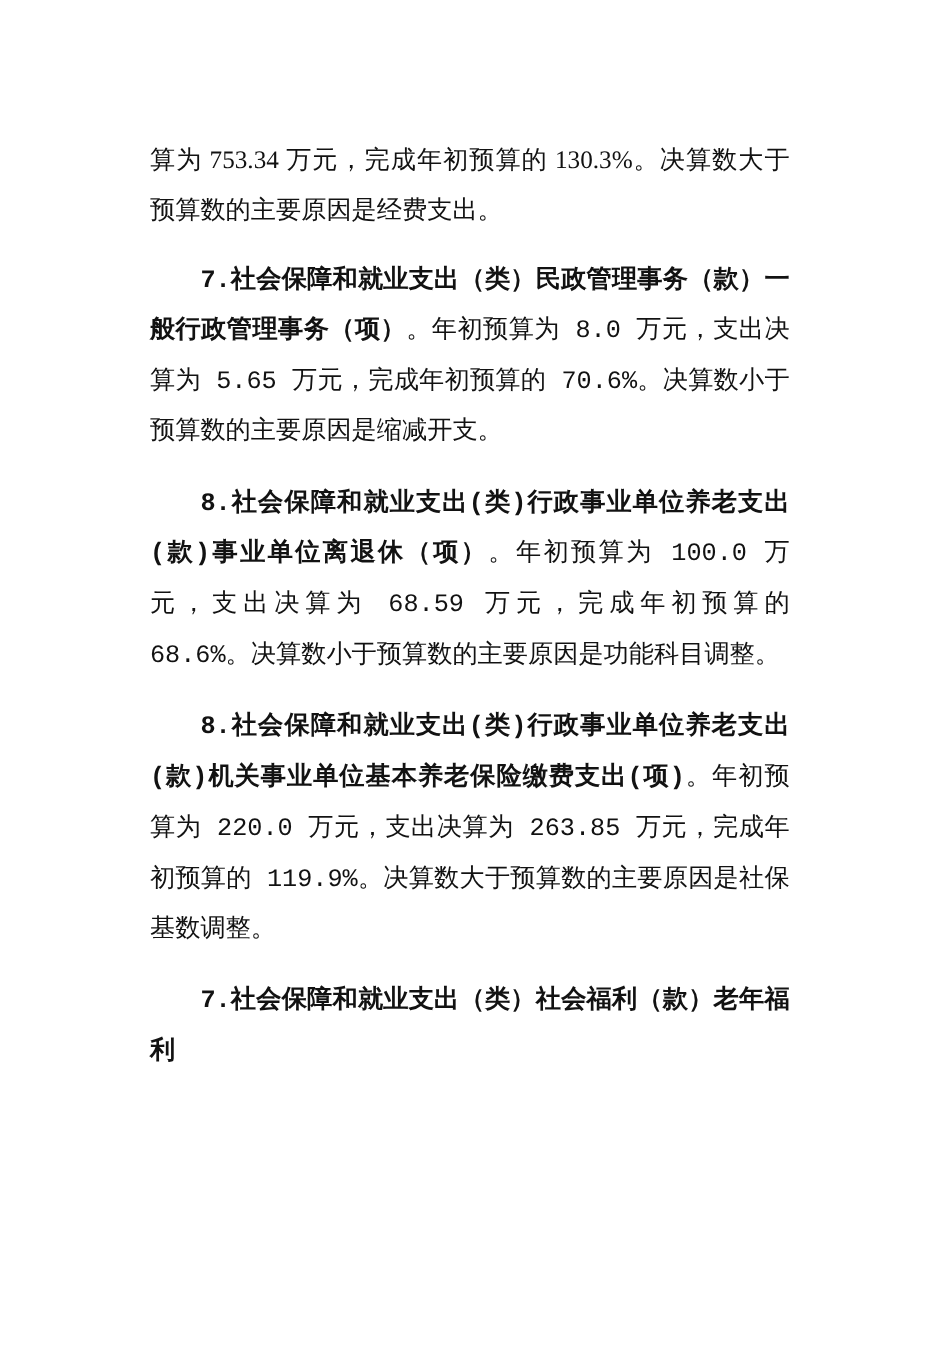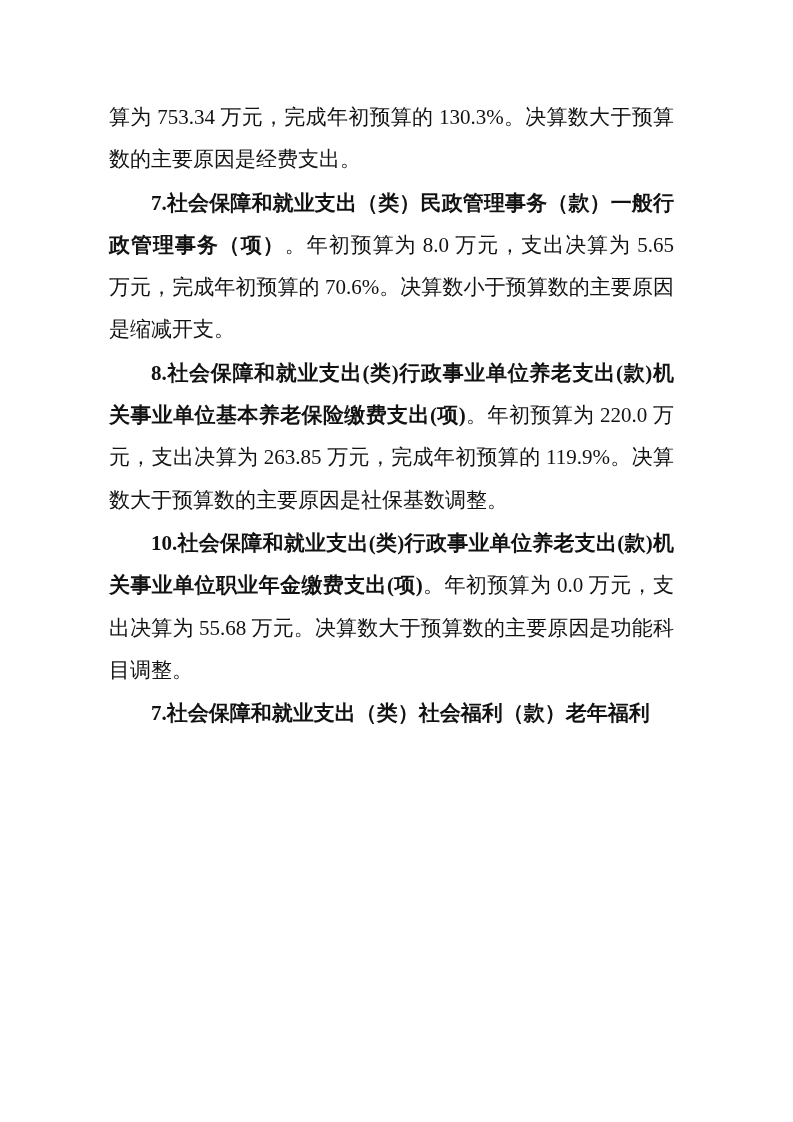--- a/index.html
+++ b/index.html
@@ -20,37 +20,38 @@
     top: 95px;
     width: 567px;
     color: #121212;
     font-family: "Liberation Serif", "DejaVu Serif", serif;
     font-size: 21px;
     line-height: 42.3px;
     text-align: justify;
     text-justify: inter-character;
   }
   .para {
-    margin: 1px;
+    margin: 17px;
     padding: 0;
   }
   .para.indent {
     text-indent: 42px;
+    font-family: Liberation Mono, monospace;
   }
   .run {
     font-weight: 400;
   }
   .run.bold {
     font-weight: 700;
   }
 </style>
 </head>
 <body>
 
 <div class="page">
   <div class="doc-body">
       <p class="para"><span class="run">算为 753.34 万元，完成年初预算的 130.3%。决算数大于预算数的主要原因是经费支出。</span></p>
       <p class="para indent"><span class="run bold">7.社会保障和就业支出（类）民政管理事务（款）一般行政管理事务（项）</span><span class="run">。年初预算为 8.0 万元，支出决算为 5.65 万元，完成年初预算的 70.6%。决算数小于预算数的主要原因是缩减开支。</span></p>
+      <p class="para indent"><span class="run bold">8.社会保障和就业支出(类)行政事业单位养老支出(款)事业单位离退休（项）</span><span class="run">。年初预算为 100.0 万元，支出决算为 68.59 万元，完成年初预算的 68.6%。决算数小于预算数的主要原因是功能科目调整。</span></p>
       <p class="para indent"><span class="run bold">8.社会保障和就业支出(类)行政事业单位养老支出(款)机关事业单位基本养老保险缴费支出(项)</span><span class="run">。年初预算为 220.0 万元，支出决算为 263.85 万元，完成年初预算的 119.9%。决算数大于预算数的主要原因是社保基数调整。</span></p>
-      <p class="para indent"><span class="run bold">10.社会保障和就业支出(类)行政事业单位养老支出(款)机关事业单位职业年金缴费支出(项)</span><span class="run">。年初预算为 0.0 万元，支出决算为 55.68 万元。决算数大于预算数的主要原因是功能科目调整。</span></p>
       <p class="para indent"><span class="run bold">7.社会保障和就业支出（类）社会福利（款）老年福利</span></p>
     </div>
 </div>
 
 </body></html>

